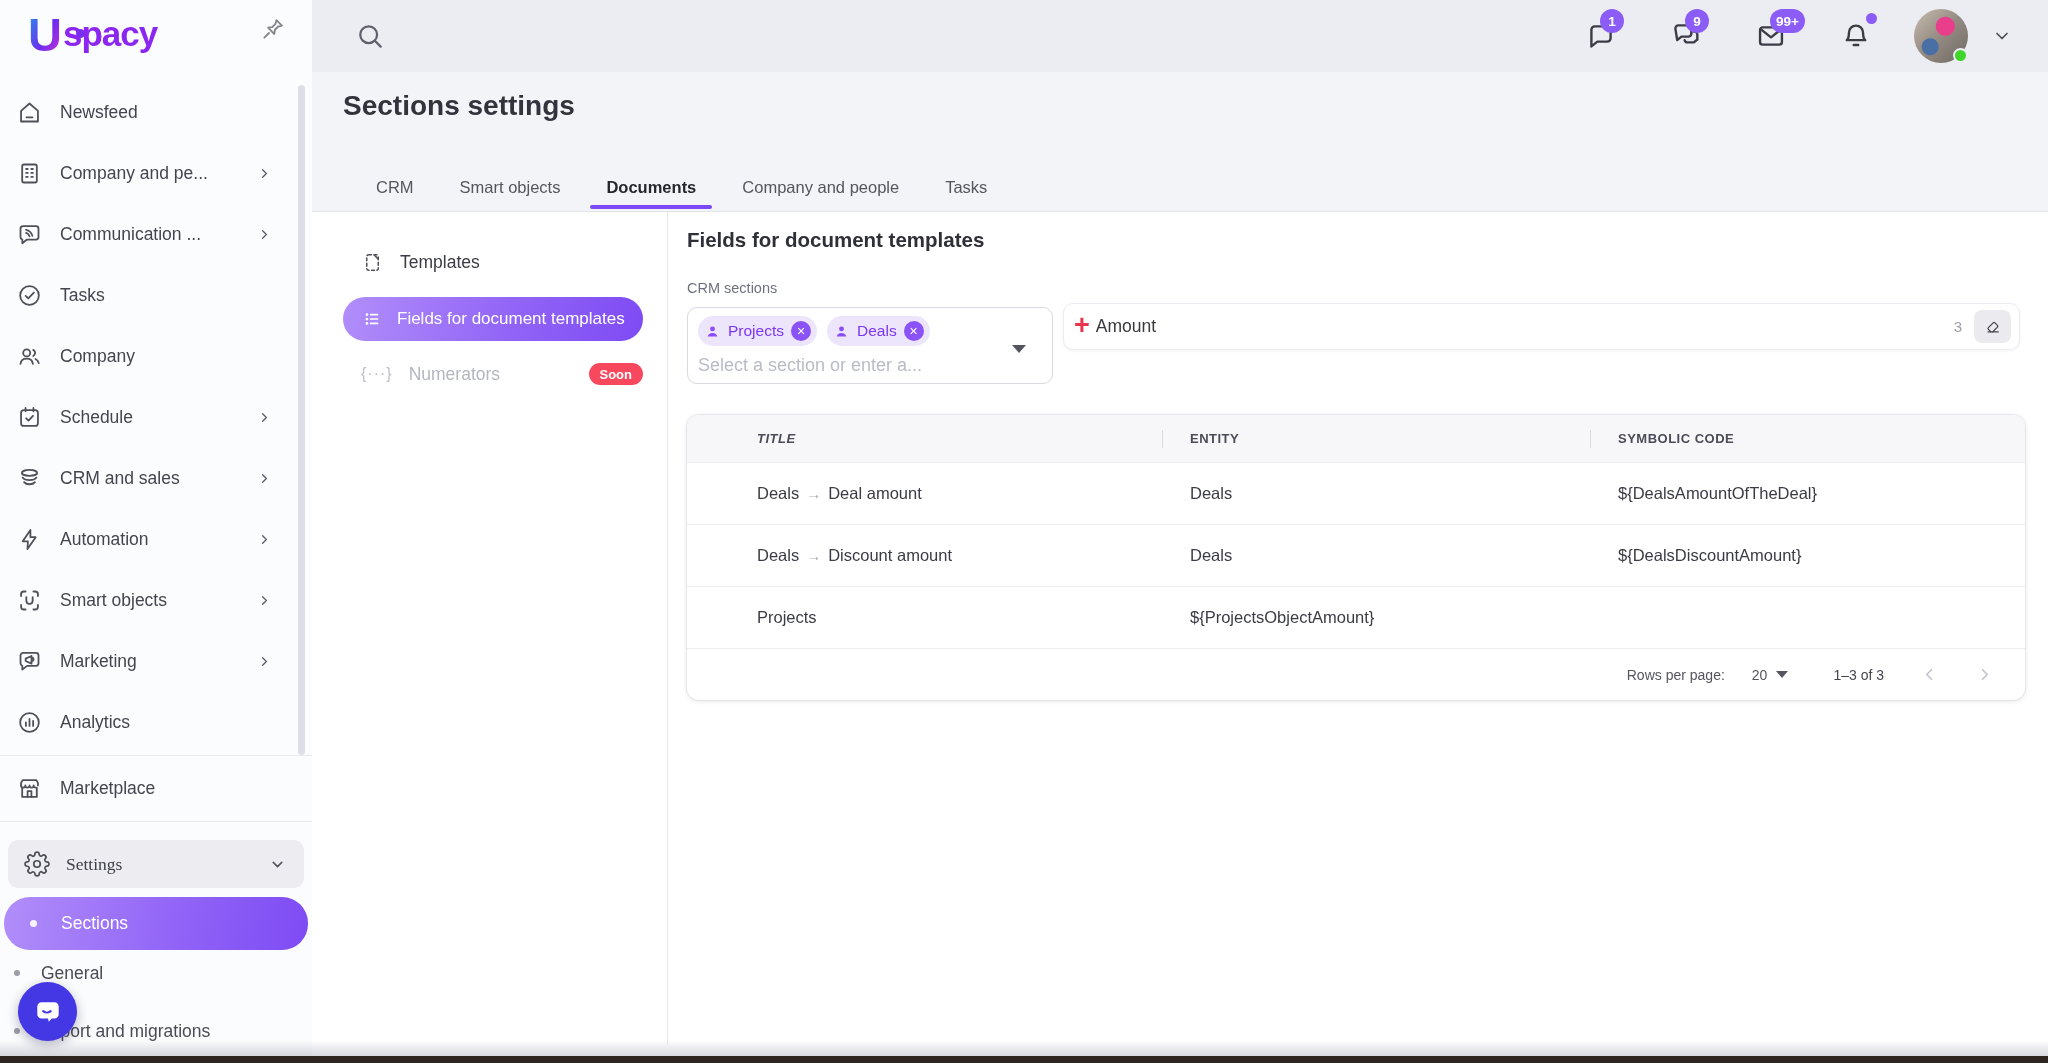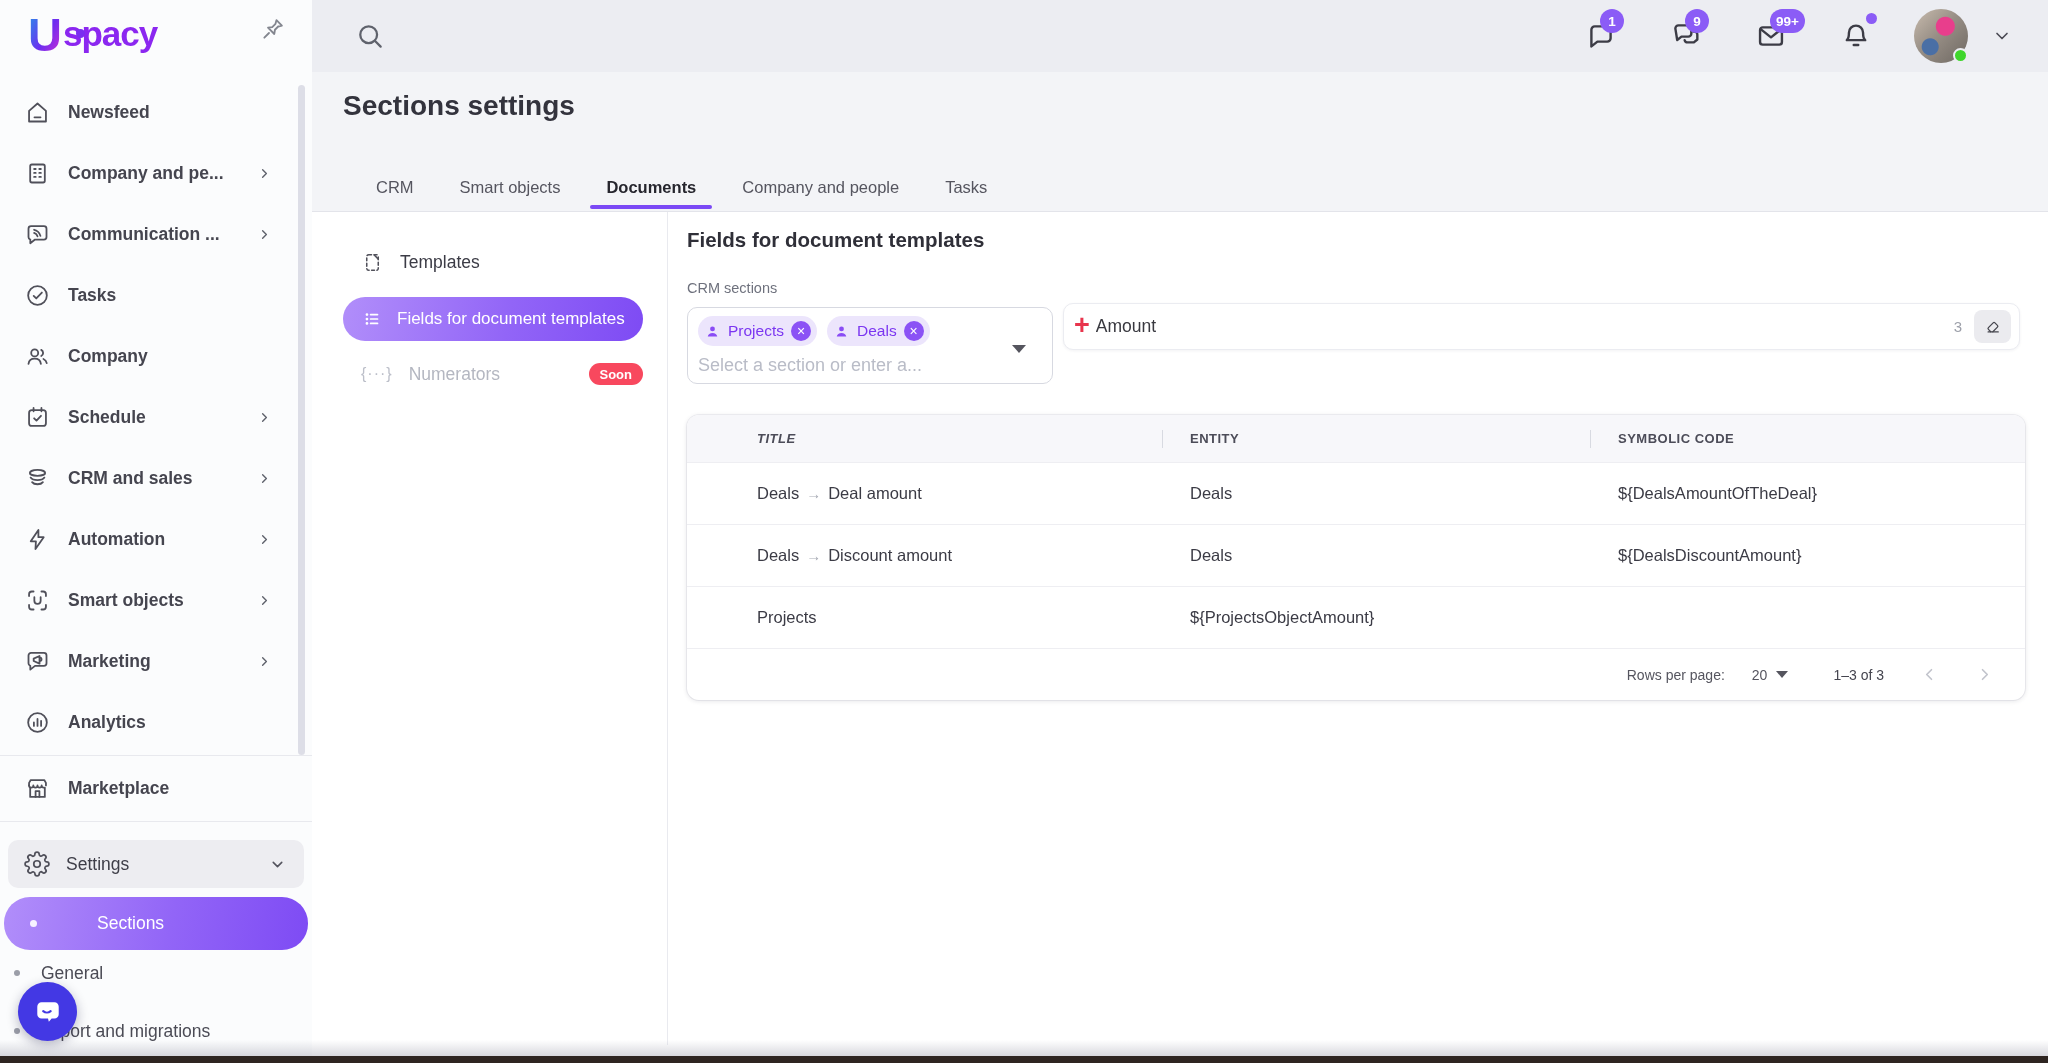--- a/index.html
+++ b/index.html
@@ -14,32 +14,32 @@
   .sidebar { position:absolute; left:0; top:0; width:312px; height:100%; background:#fbfcfd; z-index:5; }
   .logo-row { position:absolute; left:28px; top:6px; height:56px; display:flex; align-items:center; }
   .logo-u { font-size:47px; font-weight:800; letter-spacing:-2px;
             background:linear-gradient(120deg,#1e9de8 0%,#6d2ef0 55%,#d92fd0 100%);
             -webkit-background-clip:text; background-clip:text; color:transparent; }
   .logo-dot { position:absolute; left:48px; top:23px; width:9px; height:9px; border-radius:50%; background:#7a2ff0; }
   .logo-rest { font-size:35px; font-weight:700; color:#8b27f0; margin-left:3px; letter-spacing:-1px; }
   .pin-btn { position:absolute; right:26px; top:16px; width:26px; height:26px; color:#83868f; }
 
   .nav { position:absolute; left:0; top:82px; width:100%; }
-  .nav-item { height:61px; display:flex; align-items:center; padding:0 42px 0 24px; position:relative; cursor:pointer;font-weight:bold; }
+  .nav-item { height:61px; display:flex; align-items:center; padding:0 42px 0 16px; position:relative; cursor:pointer; }
   .nav-item .lbl { margin-left:17px; font-size:17.5px; color:#45454f; white-space:nowrap; overflow:hidden; }
   .nav-item .chev { position:absolute; right:40px; color:#5e616b; }
   .sb-divider { height:1px; background:#e8e9ee; margin:2px 0; }
 
   .settings-row { margin:18px 8px 0; height:48px; background:#ededf1; border-radius:10px;
                   display:flex; align-items:center; padding:0 18px 0 16px; cursor:pointer; }
-  .settings-row .lbl { margin-left:16px; font-size:17.5px; color:#3e3e48; }
+  .settings-row .lbl { margin-left:16px; font-size:17.5px; color:#3e3e48;font-family:Liberation Serif, serif; }
   .settings-row .chev-d { margin-left:auto; color:#54545e; }
 
   .sections-pill { margin:9px 4px 0; height:53px; border-radius:26px; display:flex; align-items:center; cursor:pointer;
-                   background:linear-gradient(100deg,#b18efa 0%,#9265f7 55%,#7e4bf4 100%);gap:36px; }
+                   background:linear-gradient(100deg,#b18efa 0%,#9265f7 55%,#7e4bf4 100%); }
   .sections-pill .dot { width:7px; height:7px; border-radius:50%; background:rgba(255,255,255,.9); margin-left:26px; }
   .sections-pill .lbl { margin-left:24px; font-size:17.5px; color:#fff; }
 
   .sub-row { display:flex; align-items:center; height:46px; padding-left:14px; cursor:pointer; }
   .sub-row.last { margin-top:12px; }
   .sub-bullet { width:6px; height:6px; border-radius:50%; background:#9b9ea8; flex:none; }
   .sub-row .lbl { margin-left:21px; font-size:17.5px; color:#4b4b55; white-space:nowrap; }
 
   .scrollthumb { position:absolute; right:7px; top:85px; width:7px; height:670px; border-radius:4px; background:#dddee7; }
 

